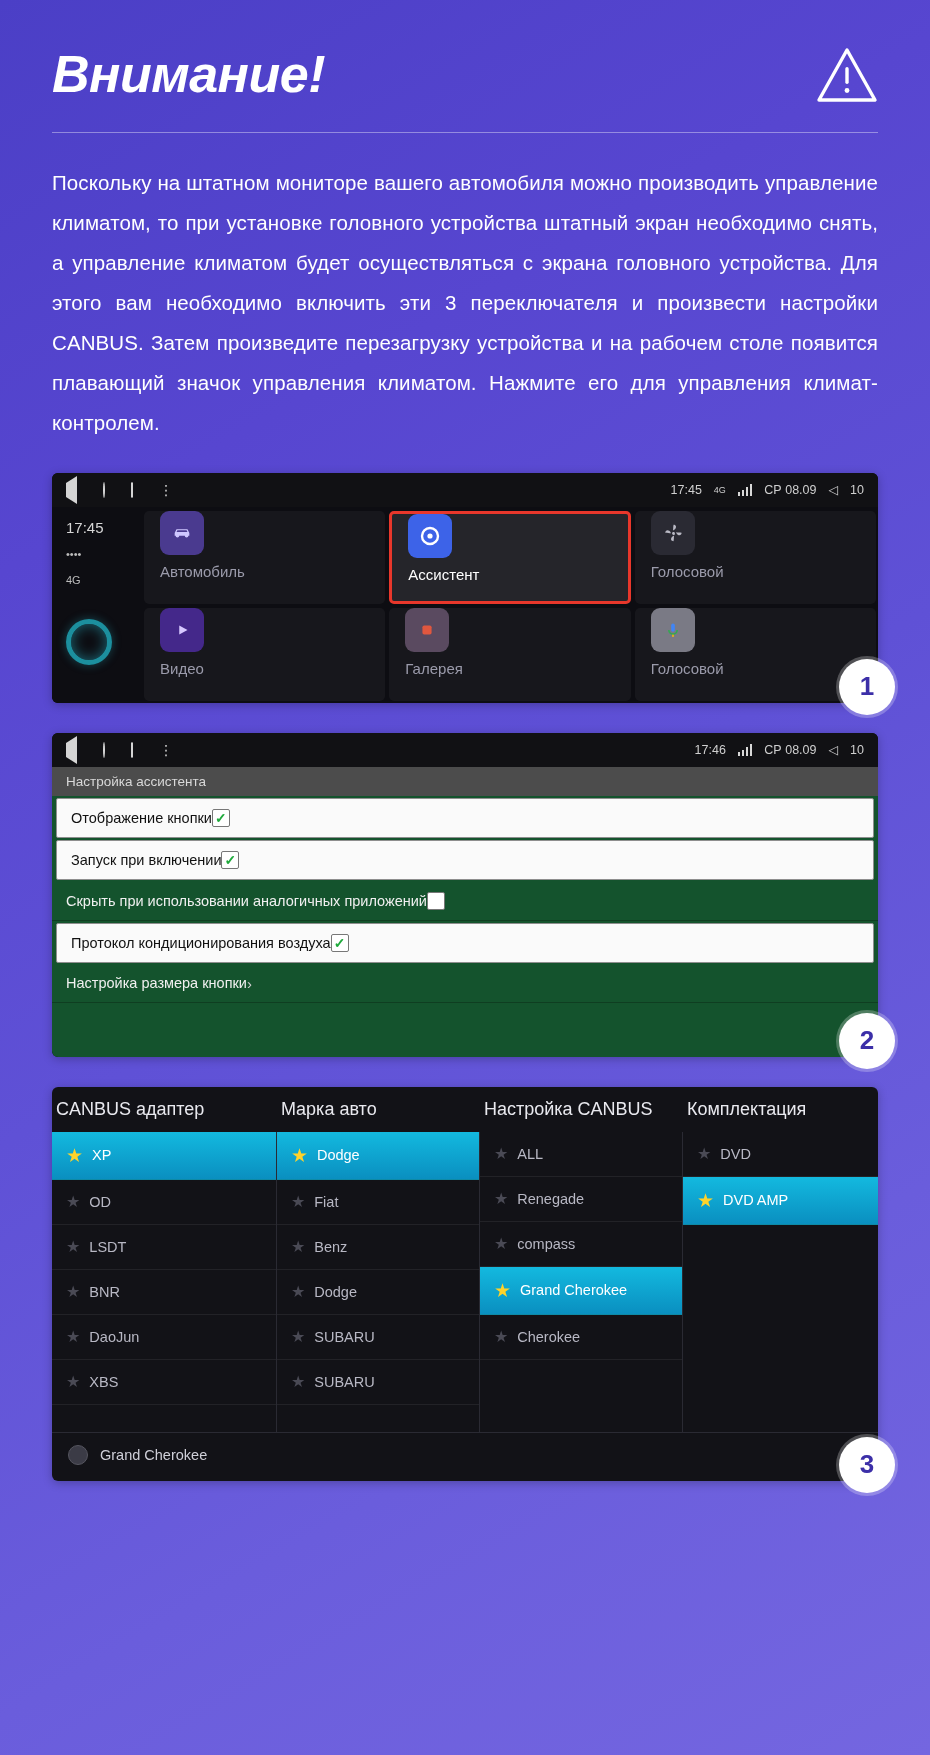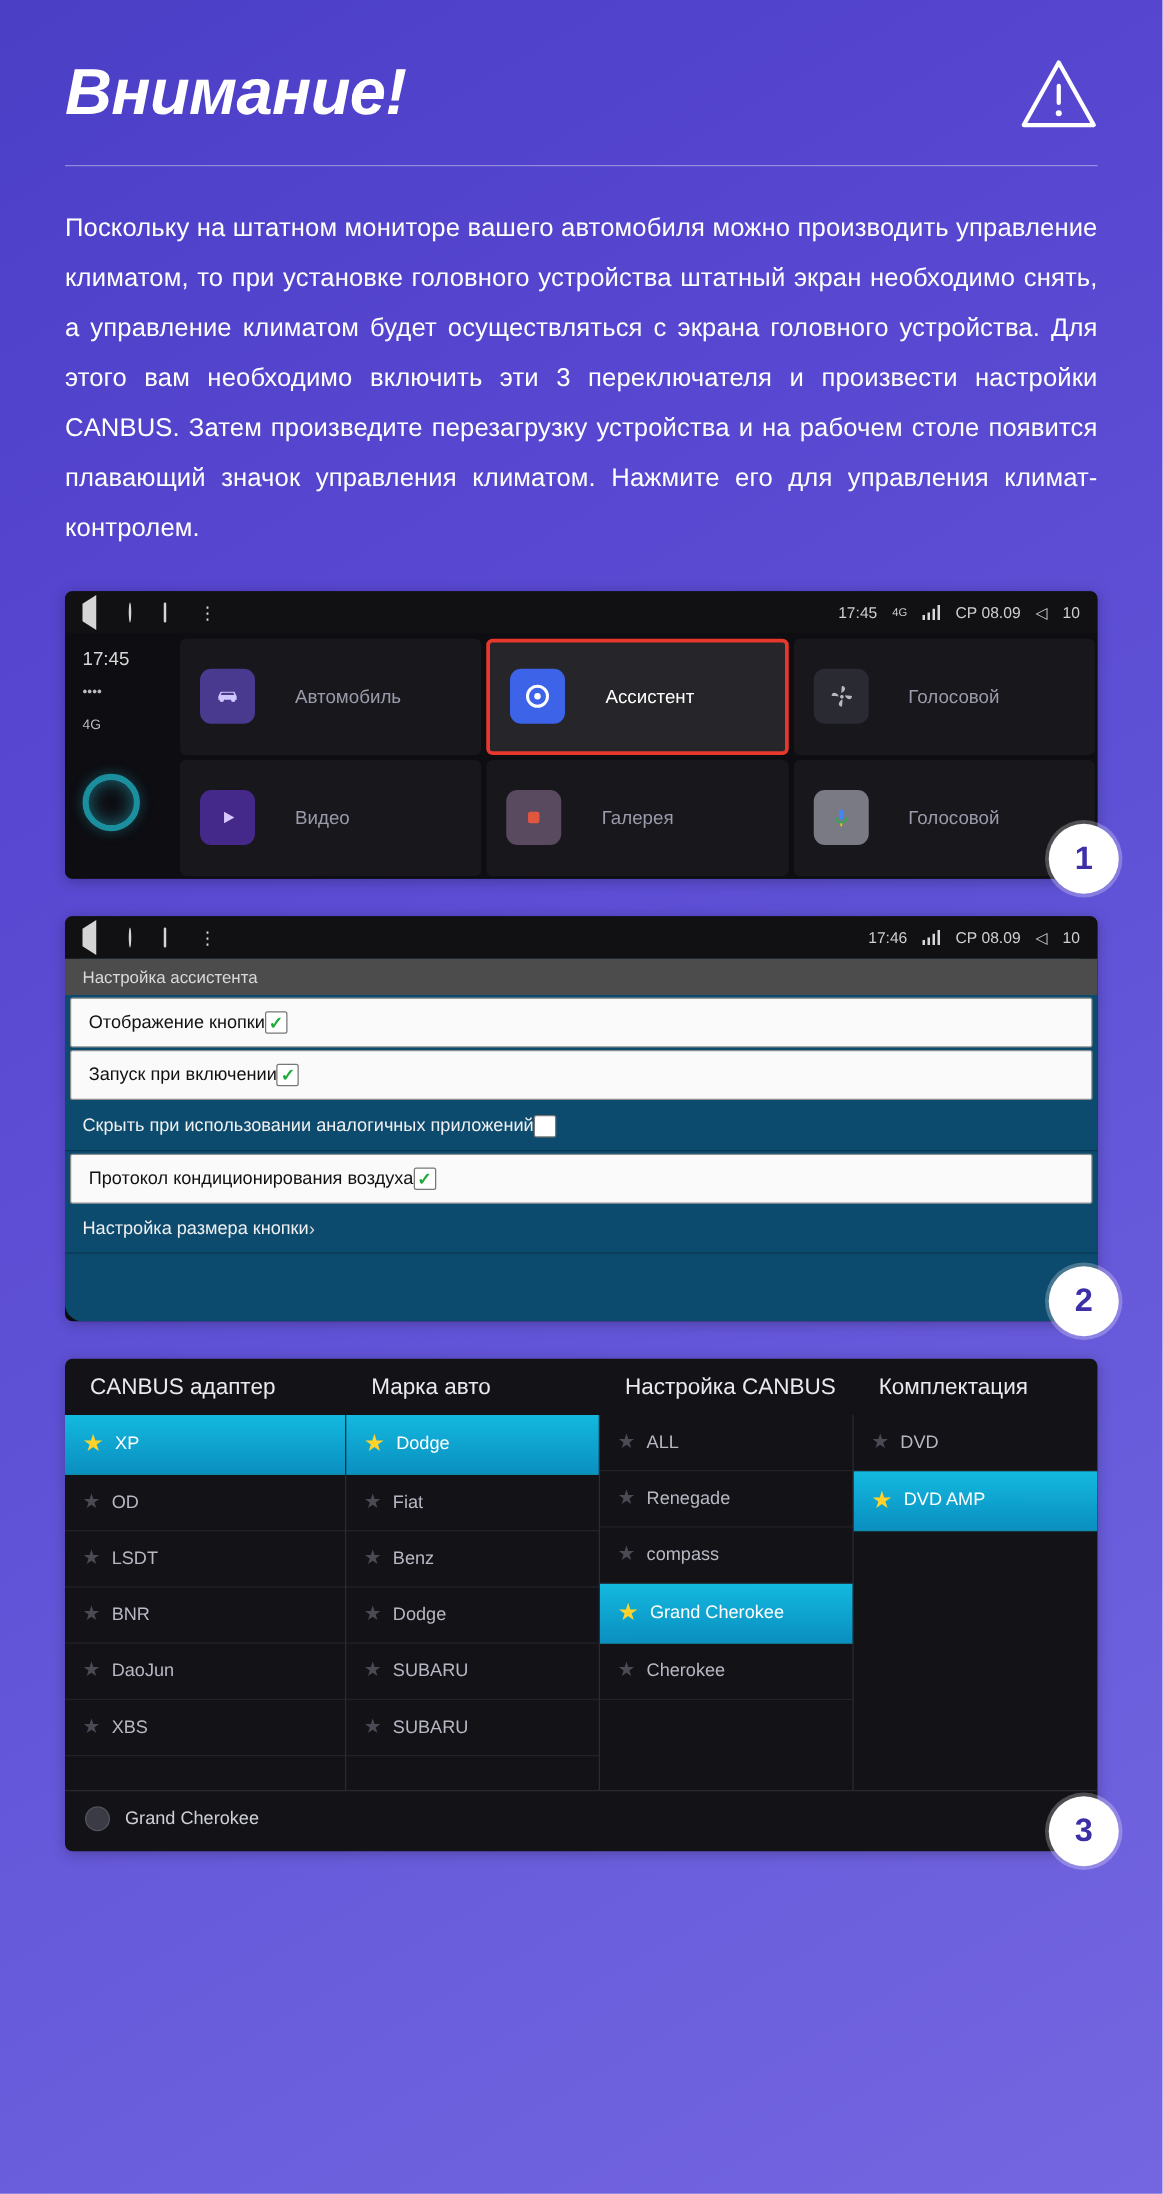--- a/index.html
+++ b/index.html
@@ -114,27 +114,27 @@
   .tiles {
     flex: 1;
     display: grid;
     grid-template-columns: repeat(3, 1fr);
     grid-template-rows: repeat(2, 1fr);
     gap: 4px;
     padding: 4px 2px 2px 0;
   }
   .tile {
     display: flex;
-    align-items: center;
-    gap: 32px;
+    gap: 8px;
     background: rgba(255,255,255,0.045);
     border-radius: 5px;
     padding: 0 16px;
     color: #9b9bab;
     font-size: 15px;
+    flex-direction: column;
   }
   .tile.hl {
     border: 3px solid #e8372b;
     background: rgba(255,255,255,0.10);
     color: #ffffff;
   }
   .ticon {
     width: 44px; height: 44px;
     border-radius: 9px;
     display: flex; align-items: center; justify-content: center;
@@ -156,21 +156,21 @@
     width: 56px; height: 56px;
     border-radius: 50%;
     background: #ffffff;
     color: #3c2fa8;
     display: flex; align-items: center; justify-content: center;
     font-size: 26px; font-weight: bold;
     box-shadow: 0 0 0 3px rgba(255,255,255,0.25);
   }
 
   
-  .settings { background: #0c4a6e; padding-bottom: 54px; border-radius: 14px; }
+  .settings { background: #14532d; padding-bottom: 54px; }
   .sect-title {
     background: #4c4c4c;
     color: #d9d9d9;
     font-size: 13.5px;
     padding: 7px 14px;
   }
   .srow {
     display: flex;
     align-items: center;
     padding: 10px 14px;
@@ -199,21 +199,21 @@
 
   
   .canbus { background: #121217; }
   .cb-head {
     display: grid;
     grid-template-columns: 1.13fr 1.02fr 1.02fr 0.98fr;
     font-size: 18px;
     color: #e9e9ef;
     padding: 12px 0 12px 0;
   }
-  .cb-head span { padding-left: 20px; }
+  .cb-head span { padding-left: 4px; }
   .cb-cols {
     display: grid;
     grid-template-columns: 1.13fr 1.02fr 1.02fr 0.98fr;
     min-height: 300px;
   }
   .cb-col { border-right: 1px solid #2a2a33; }
   .cb-col:last-child { border-right: none; }
   .cb-item {
     display: flex;
     align-items: center;

